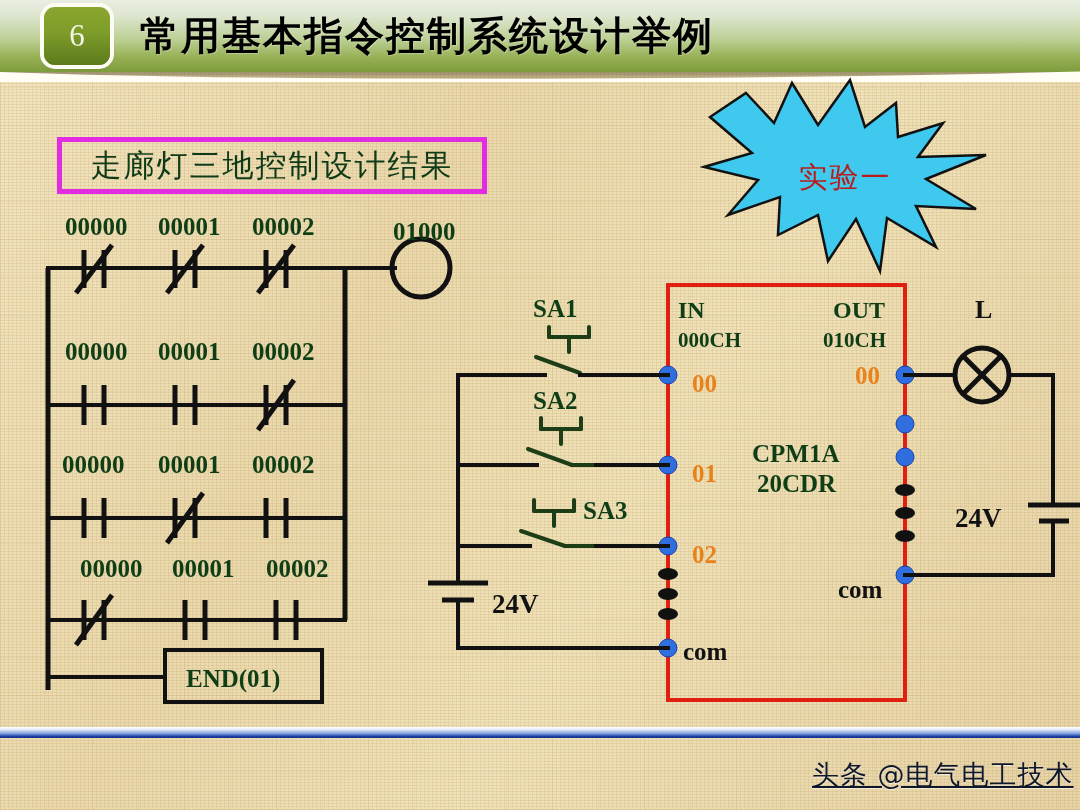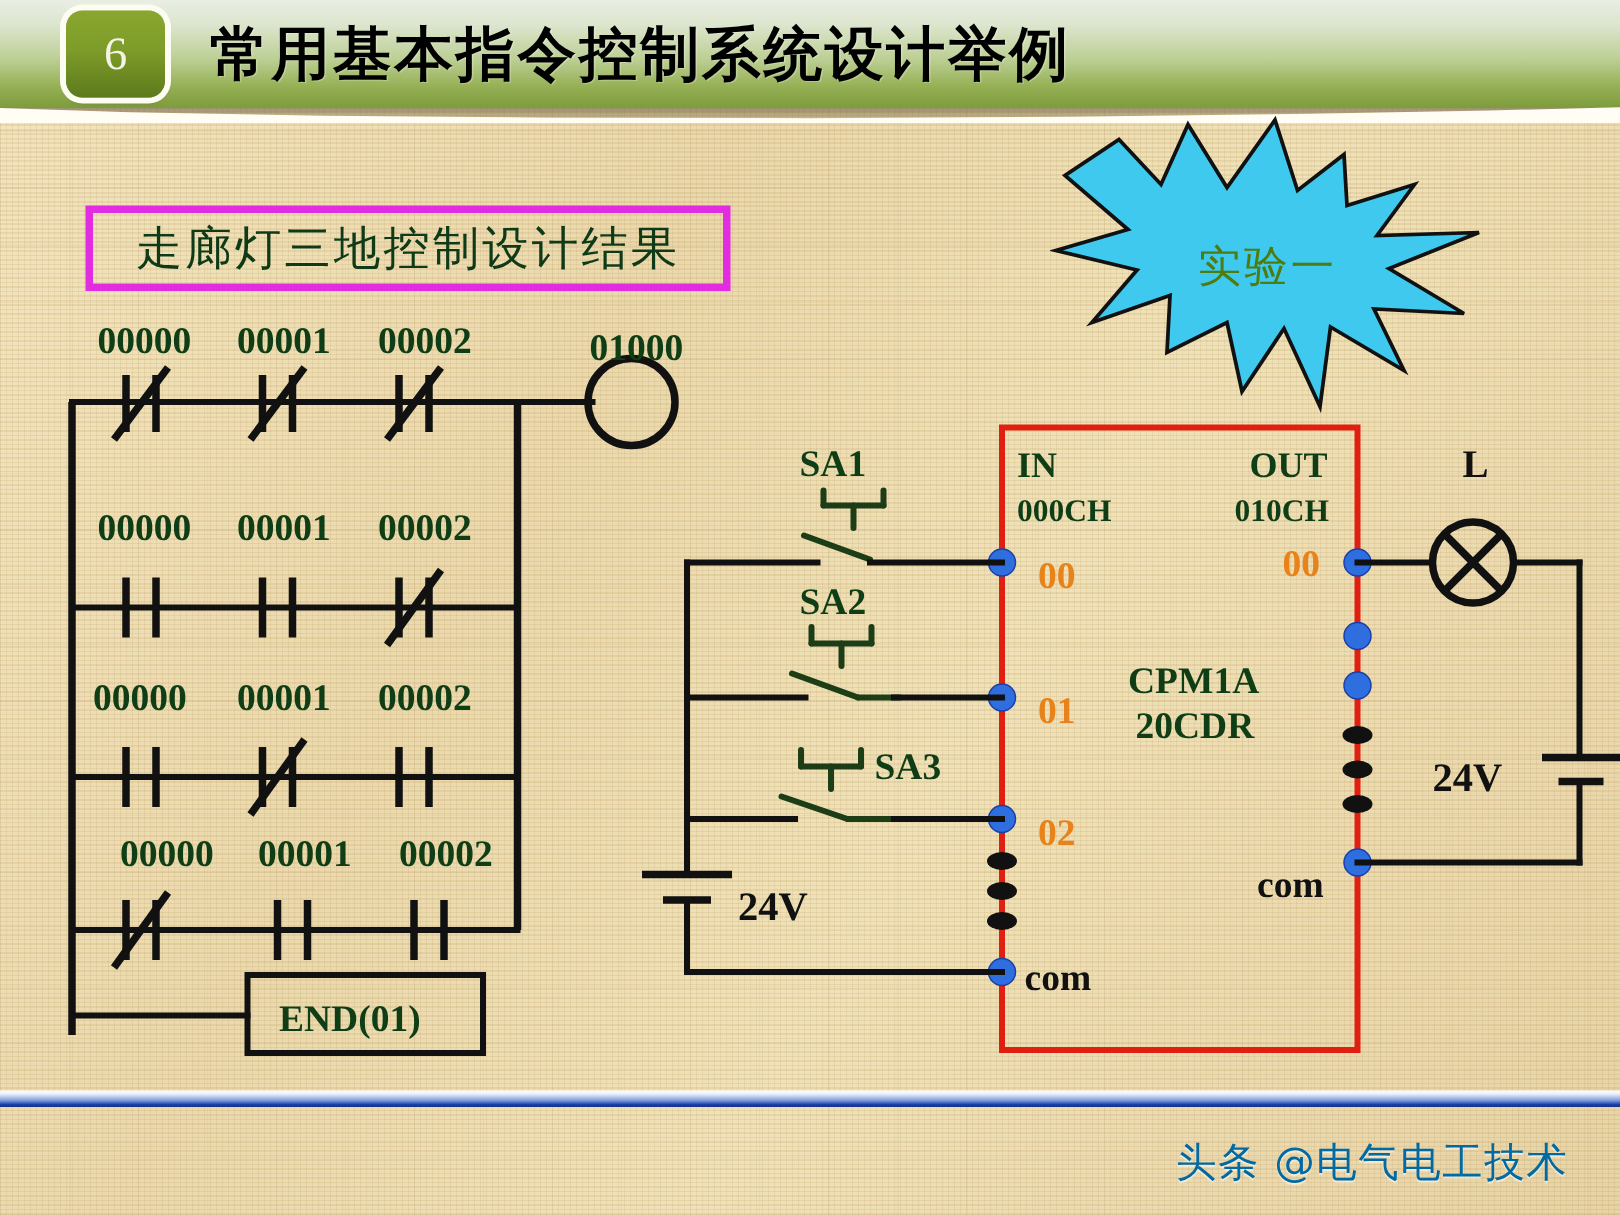--- a/index.html
+++ b/index.html
@@ -52,45 +52,46 @@
     font-weight:bold;font-size:39px;color:#000000;
     letter-spacing:2px;
     text-shadow:1px 1px 0 rgba(255,255,255,.25);
   }
   
   #footer-rule{
     position:absolute;left:0;top:727px;width:1080px;height:11px;
     background:linear-gradient(180deg,#ffffff 0%,#e8eefb 22%,#7f9ddb 60%,#1b3fa8 85%,#16327f 100%);
   }
   #watermark{
-    position:absolute;left:784px;top:757px;
+    position:absolute;left:812px;top:757px;
     font-family:"DejaVu Sans",sans-serif;
-    font-size:27px;color:#0369a1;letter-spacing:1px;
+    font-size:27px;color:#0f172a;letter-spacing:1px;
     text-shadow:0 1px 1px rgba(255,255,255,.6);
+    text-decoration:underline;
   }
   
   #caption-box{
     position:absolute;left:57px;top:122px;width:430px;height:57px;
     border:5px solid #e22ce2;
     box-sizing:border-box;
     display:flex;align-items:center;justify-content:center;margin-top:15px;
   }
   #caption-text{
     font-family:"DejaVu Sans",sans-serif;
     font-size:31px;color:#0e3a18;letter-spacing:2px;
   }
   
   #starburst{
     position:absolute;left:700px;top:75px;width:290px;height:205px;
   }
   #star-label{
     position:absolute;left:700px;top:75px;width:290px;height:205px;
     display:flex;align-items:center;justify-content:center;
     font-family:"DejaVu Sans",sans-serif;
-    font-size:29px;color:#4d7c0f;letter-spacing:2px;
+    font-size:29px;color:#b91c1c;letter-spacing:2px;
     pointer-events:none;
   }
   
   #diagram{position:absolute;left:0;top:0;width:1080px;height:810px;}
   .lab{font-family:"Liberation Serif",serif;font-weight:bold;fill:#0f3d16;}
   .lab-blk{font-family:"Liberation Serif",serif;font-weight:bold;fill:#111;}
   .lab-org{font-family:"Liberation Serif",serif;font-weight:bold;fill:#e8821a;}
   .wire{stroke:#111;stroke-width:4;fill:none;stroke-linecap:square;}
   .wire-thick{stroke:#111;stroke-width:5;fill:none;}
   .sw{stroke:#1d3d17;stroke-width:4;fill:none;stroke-linecap:round;}

